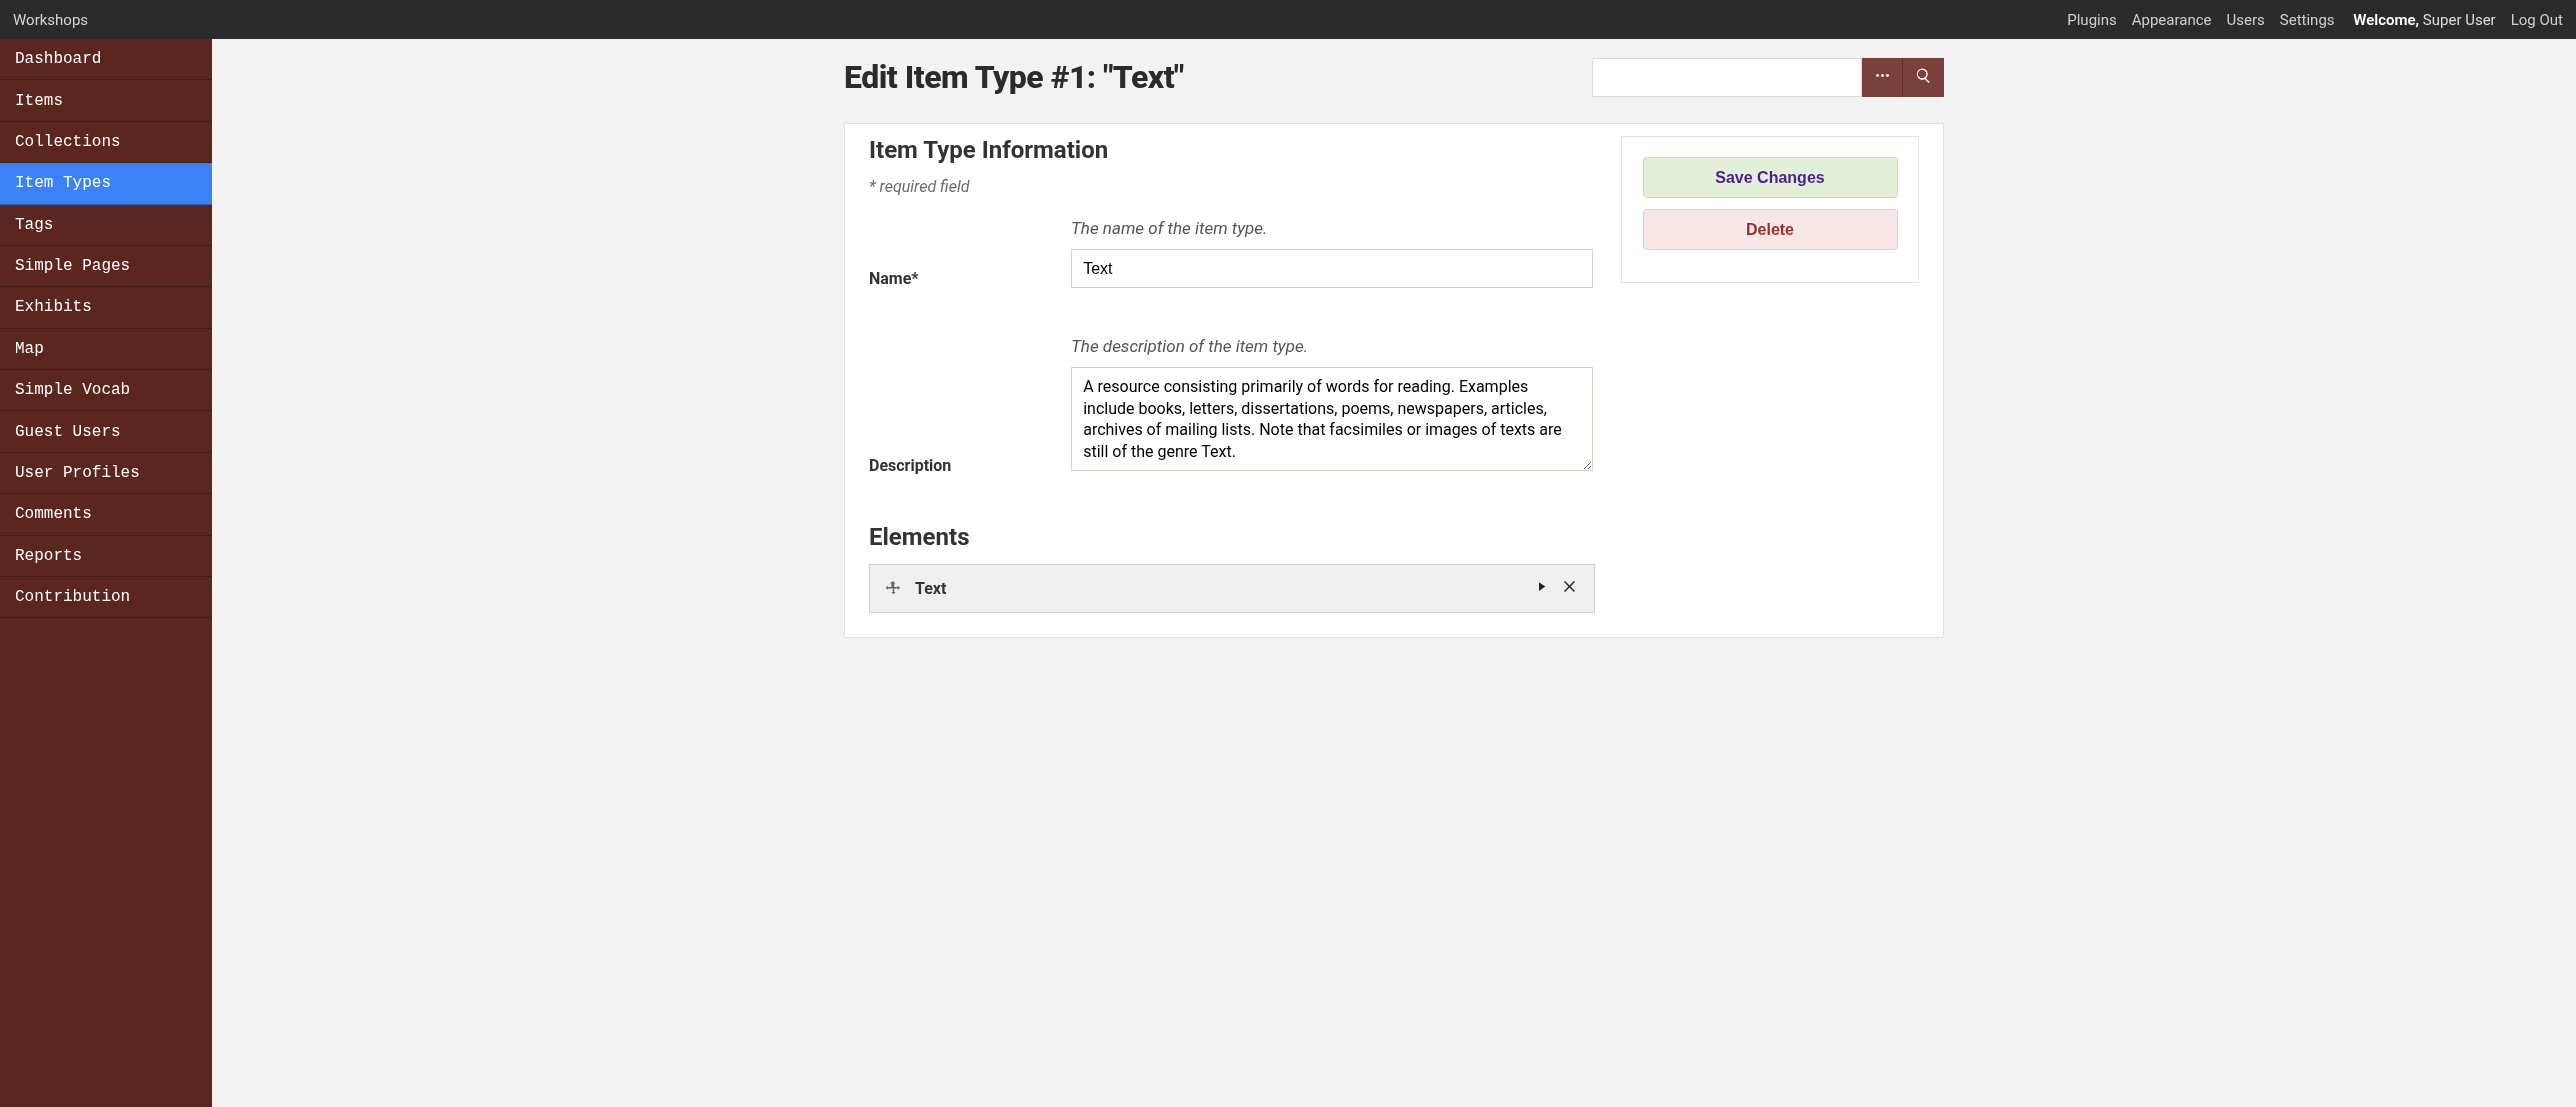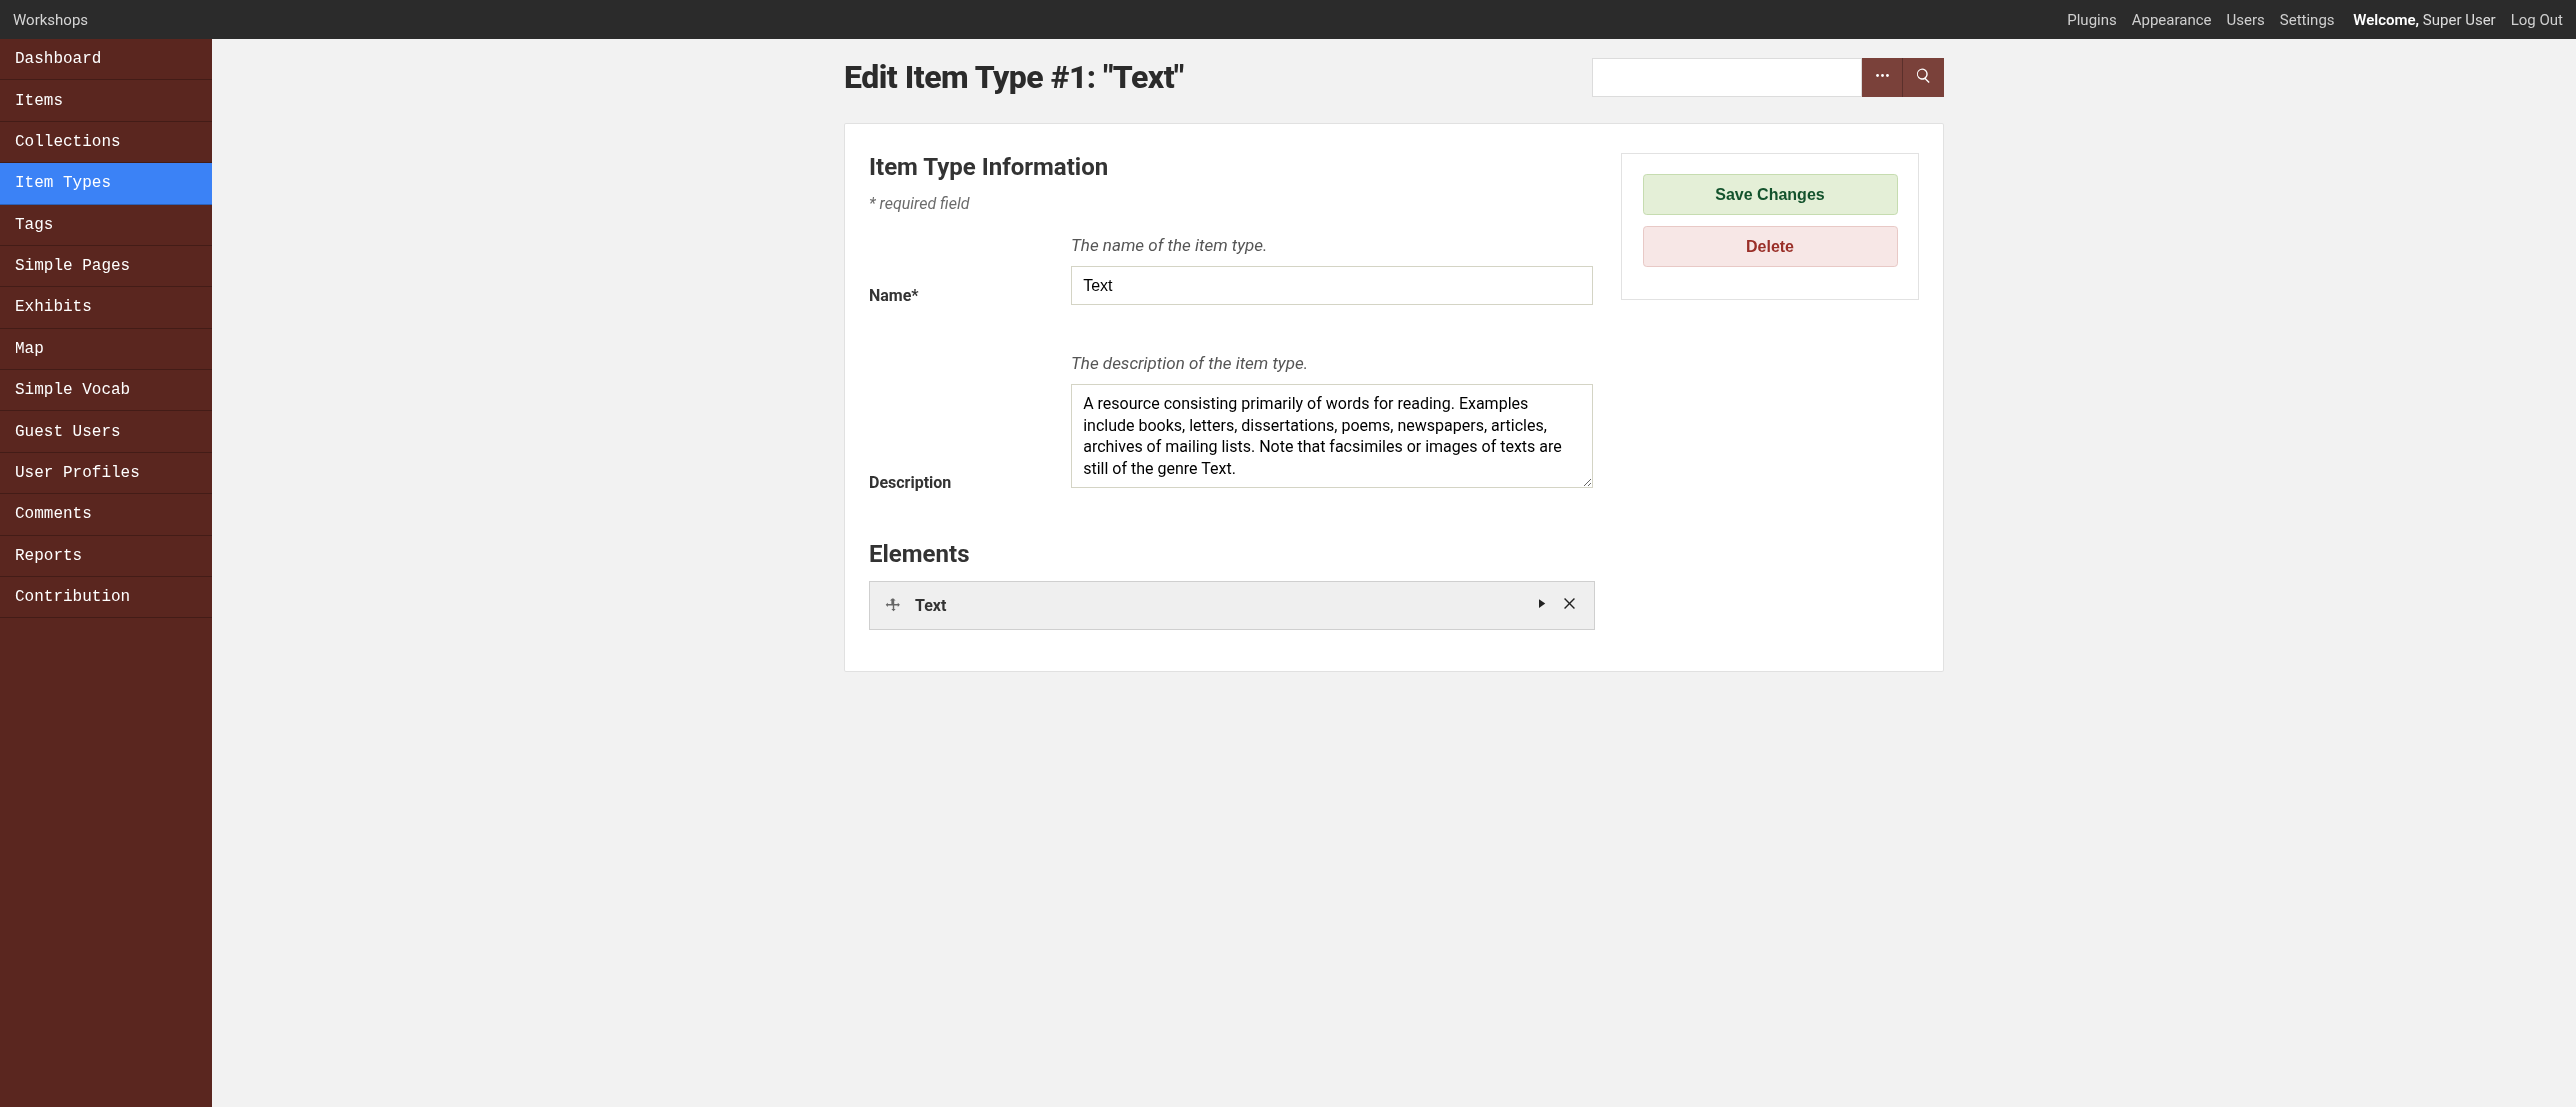--- a/index.html
+++ b/index.html
@@ -32,21 +32,21 @@
 .page-title { font-size: 32px; font-weight: 800; color: #2b2b2b; letter-spacing: -0.5px; }
 
 
 .search-group { display: flex; }
 .search-input { width: 270px; height: 39px; border: 0.9px solid #dcdcdc; background: #fff; padding: 0 9.3px; font-size: 15px; }
 .search-adv, .search-go { width: 41px; height: 39px; background: #7a413a; border: none; color: #fff; display: flex; align-items: center; justify-content: center; cursor: pointer; }
 .search-adv { margin-left: 0; border-right: 0.9px solid rgba(0,0,0,0.25); }
 .search-adv svg, .search-go svg { width: 17px; height: 17px; fill: #fff; }
 
 
-.card { background: #fff; border: 0.9px solid #e1e1e1; border-radius: 1.9px; padding: 29px 24px; display: flex; gap: 26px; align-items: flex-start; }
+.card { background: #fff; border: 0.9px solid #e1e1e1; border-radius: 1.9px; padding: 12px 24px; display: flex; gap: 26px; align-items: flex-start; }
 .card-main { flex: 1; }
 
 h2.section { font-size: 24px; font-weight: 700; color: #333; margin-bottom: 13px; }
 .req-note { font-style: italic; color: #6b6b6b; margin-bottom: 22.4px; font-size: 16px; }
 
 .field-row { display: flex; margin-bottom: 48px; gap: 15px; align-items: flex-end; }
 .field-label { width: 187px; font-weight: 700; font-size: 16px; padding-top: 1.9px; }
 .field-body { flex: 1; }
 .field-hint { font-style: italic; color: #555; font-size: 17px; margin-bottom: 11.2px; }
 .input-text { width: 100%; max-width: 522px; height: 39px; border: 0.9px solid #d4d4c5; background: #fff; padding: 0 11.2px; font-size: 16px; }
@@ -58,21 +58,21 @@
 .element-row .drag svg { width: 17px; height: 17px; fill: #666; }
 .element-row .el-name { font-weight: 700; font-size: 16px; flex: 1; }
 .element-row .actions { display: flex; gap: 13px; align-items: center; }
 .element-row .actions .tri, .element-row .actions .x { cursor: pointer; color:#222; }
 .element-row .actions svg { width: 15px; height: 15px; fill: #222; }
 .element-row .actions .x svg { width: 17px; height: 17px; }
 
 
 .side-panel { width: 298px; border: 0.9px solid #e2e2e2; padding: 20.5px; background: #fff; }
 .btn { width: 100%; height: 41px; border-radius: 3.7px; font-weight: 700; font-size: 16px; border: 0.9px solid; cursor: pointer; margin-bottom: 11.2px; display:flex; align-items:center; justify-content:center; }
-.btn-save { background: #e4efd7; border-color: #c6dcb0; color: #14532d; }
+.btn-save { background: #e4efd7; border-color: #c6dcb0; color: #4c1d95; }
 .btn-delete { background: #f7e7e6; border-color: #e8c9c6; color: #9a2f28; margin-top: 6px; }
 </style>
 </head>
 <body>
 
 <div class="topbar">
   <span class="brand">Workshops</span>
   <span class="spacer"></span>
   <span class="nav-link">Plugins</span>
   <span class="nav-link">Appearance</span>

